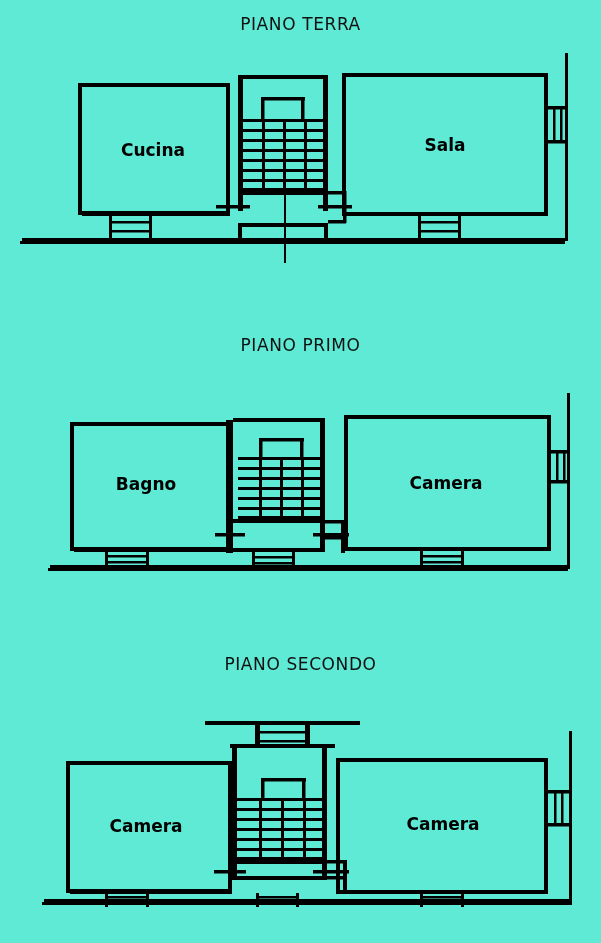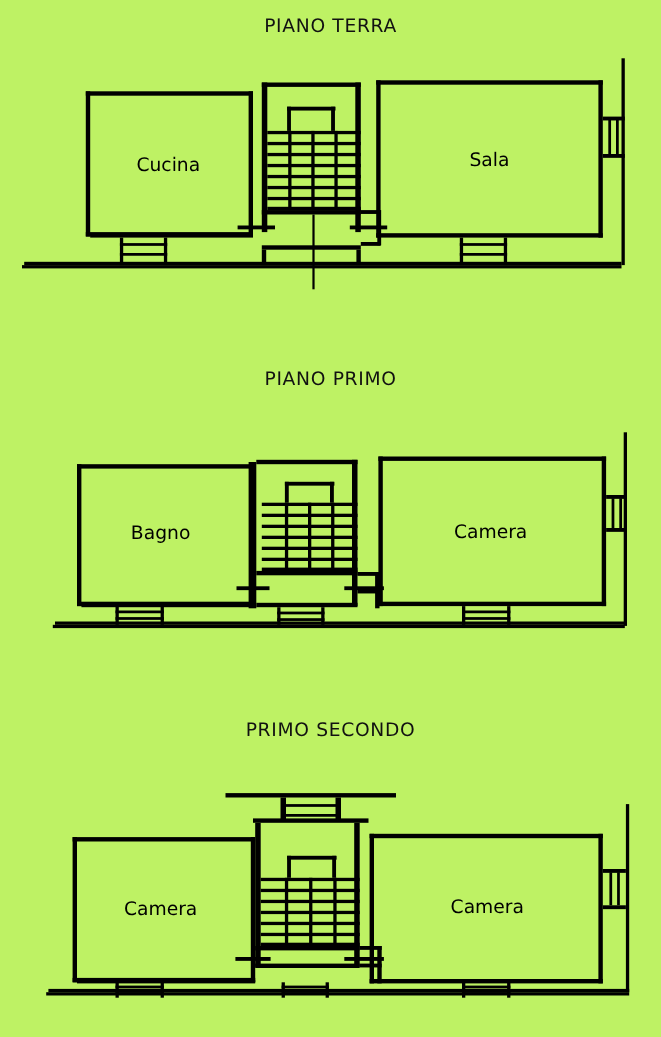--- a/index.html
+++ b/index.html
@@ -12,21 +12,21 @@
     height: 943px;
     font-family: "DejaVu Sans", sans-serif;
     color: #000000;
     overflow: hidden;
     position: relative;
   }
   .sheet {
     position: relative;
     width: 601px;
     height: 943px;
-    background: #bef264;
+    background: #5eead4;
   }
   .plan-block {
     position: absolute;
     left: 0;
     width: 601px;
   }
   #plan-0 { top: 0px;   height: 315px; }
   #plan-1 { top: 320px; height: 320px; padding-left: 12px; }
   #plan-2 { top: 640px; height: 303px; }
 
@@ -42,20 +42,21 @@
     white-space: nowrap;
   }
   #plan-0 .plan-title { top: 14px; }
   #plan-1 .plan-title { top: 15px; }
   #plan-2 .plan-title { top: 14px; }
 
   .plan-canvas {
     position: absolute;
     left: 0;
     width: 601px;
+    font-weight: bold;
   }
   #plan-0 .plan-canvas { top: 45px;  height: 235px; }
   #plan-1 .plan-canvas { top: 45px;  height: 240px; }
   #plan-2 .plan-canvas { top: 45px;  height: 250px; }
 
   svg { display: block; }
 
   .room-label {
     font-family: "DejaVu Sans", sans-serif;
     font-size: 17px;
@@ -225,21 +226,21 @@
 
         <rect x="420" y="186" width="3" height="17" fill="#000"></rect>
         <rect x="461" y="186" width="3" height="17" fill="#000"></rect>
         <rect x="420" y="190" width="44" height="2.5" fill="#000"></rect>
         <rect x="420" y="196" width="44" height="2.5" fill="#000"></rect>
       </svg>
     </div>
   </div>
 
   <div class="plan-block" id="plan-2">
-    <div class="plan-title">PRIMO SECONDO</div>
+    <div class="plan-title">PIANO SECONDO</div>
 
     <div class="plan-canvas">
       <svg width="601" height="250" viewBox="0 0 601 250">
 
         <rect x="42" y="217" width="530" height="3" fill="#000"></rect>
 
         <rect x="205" y="36" width="155" height="4" fill="#000"></rect>
         <rect x="255" y="40" width="5" height="22" fill="#000"></rect>
         <rect x="305" y="40" width="5" height="22" fill="#000"></rect>
         <rect x="256" y="46" width="53" height="2.5" fill="#000"></rect>

